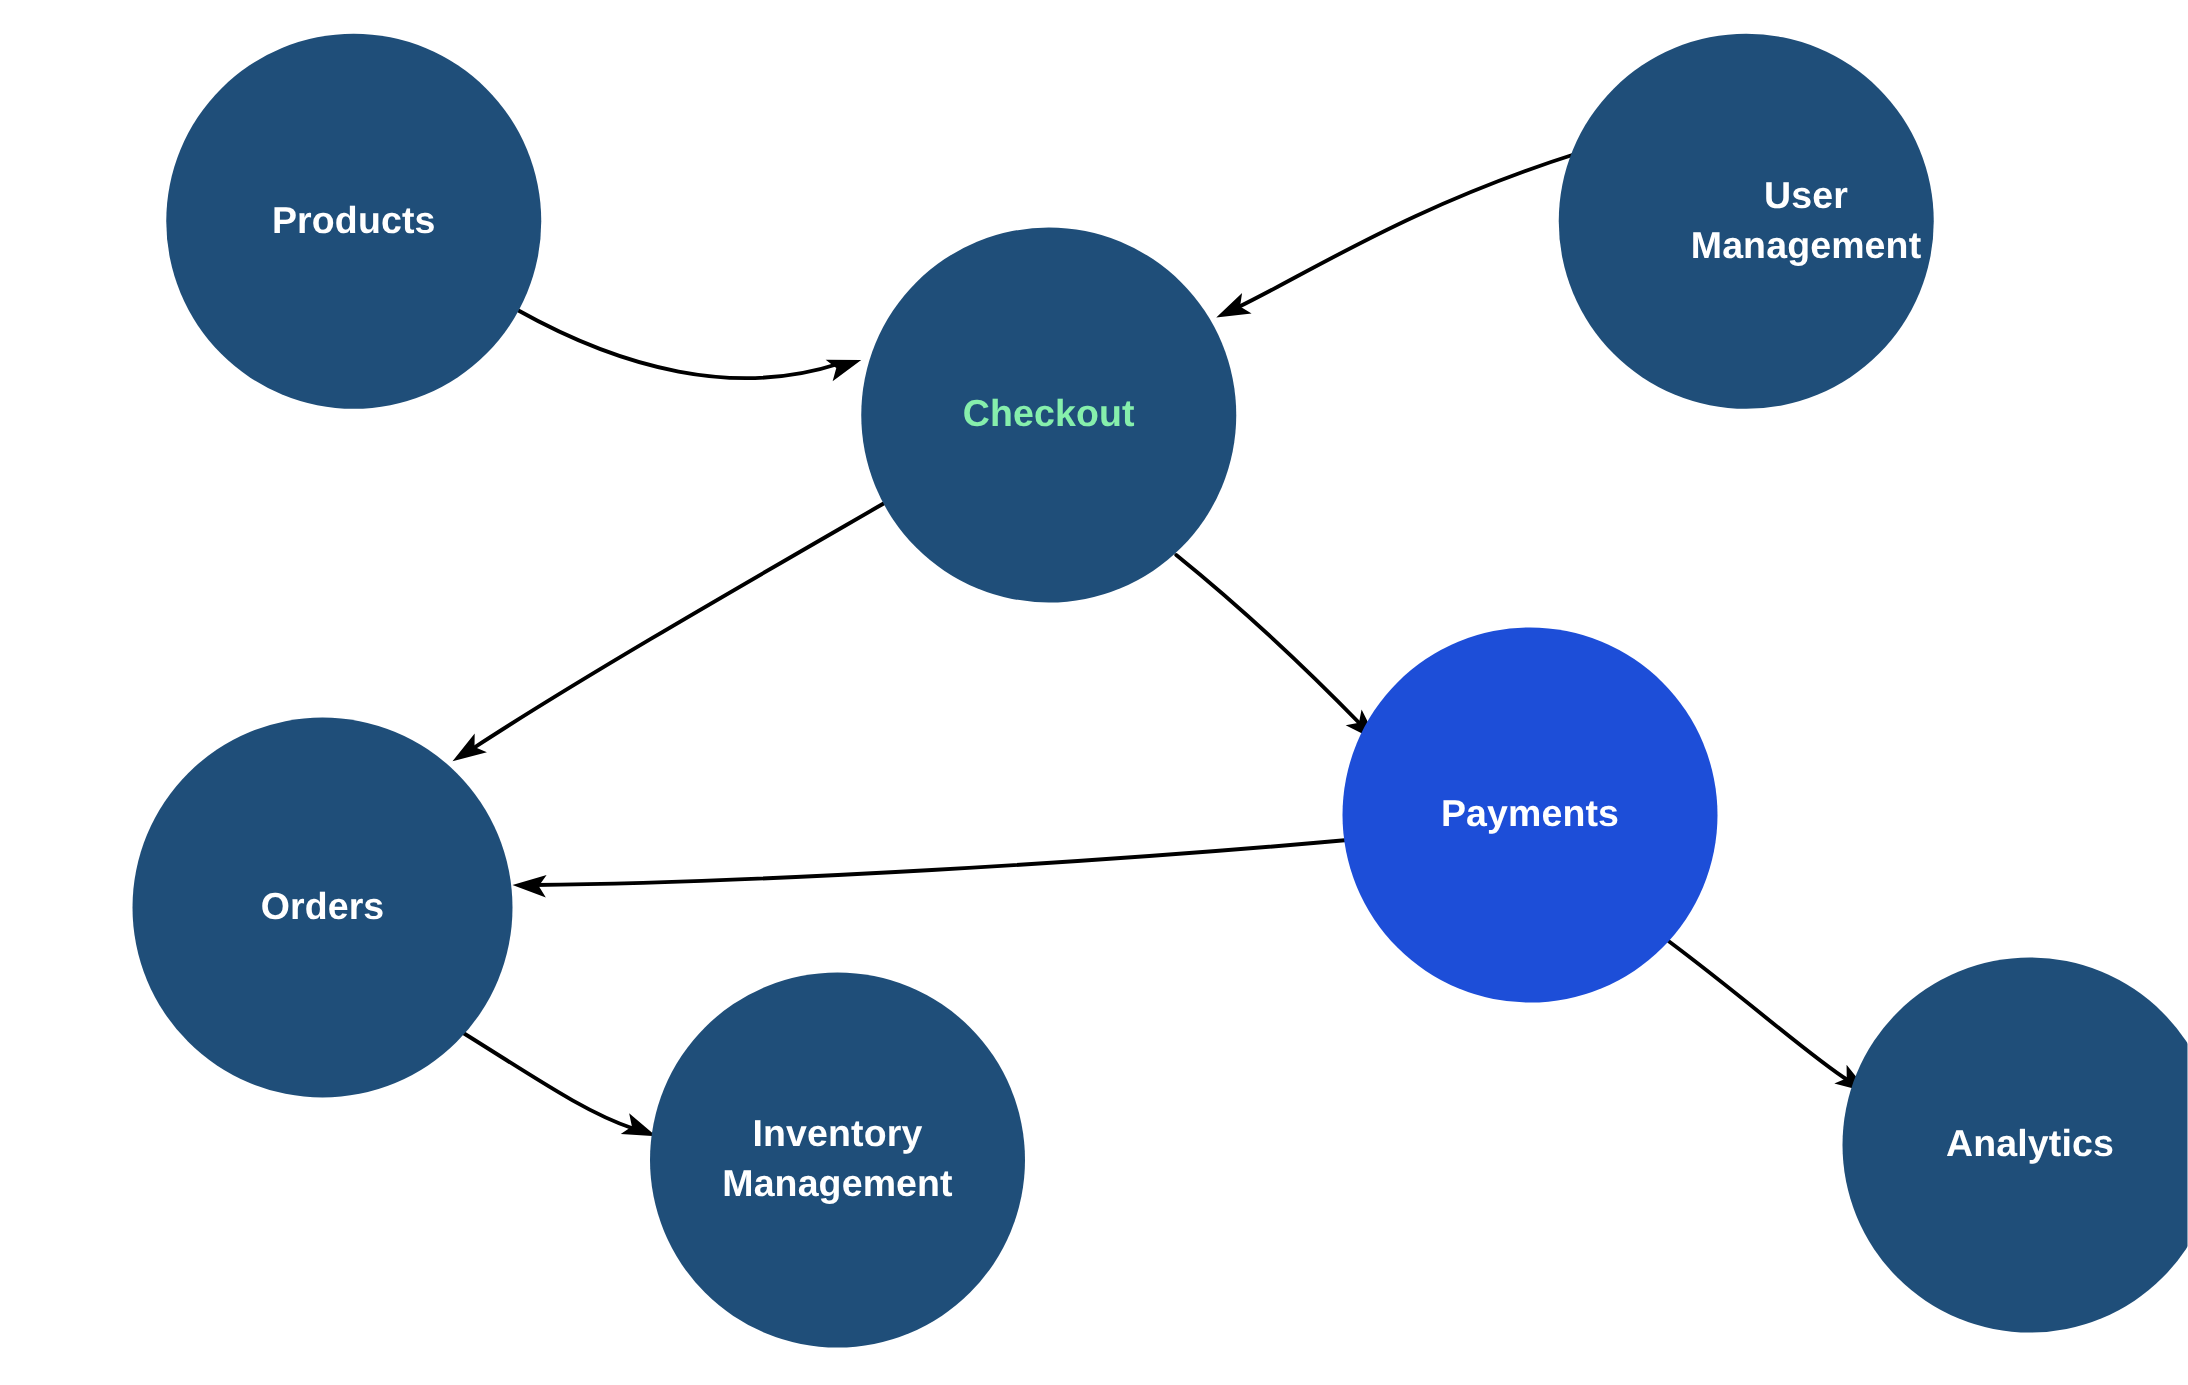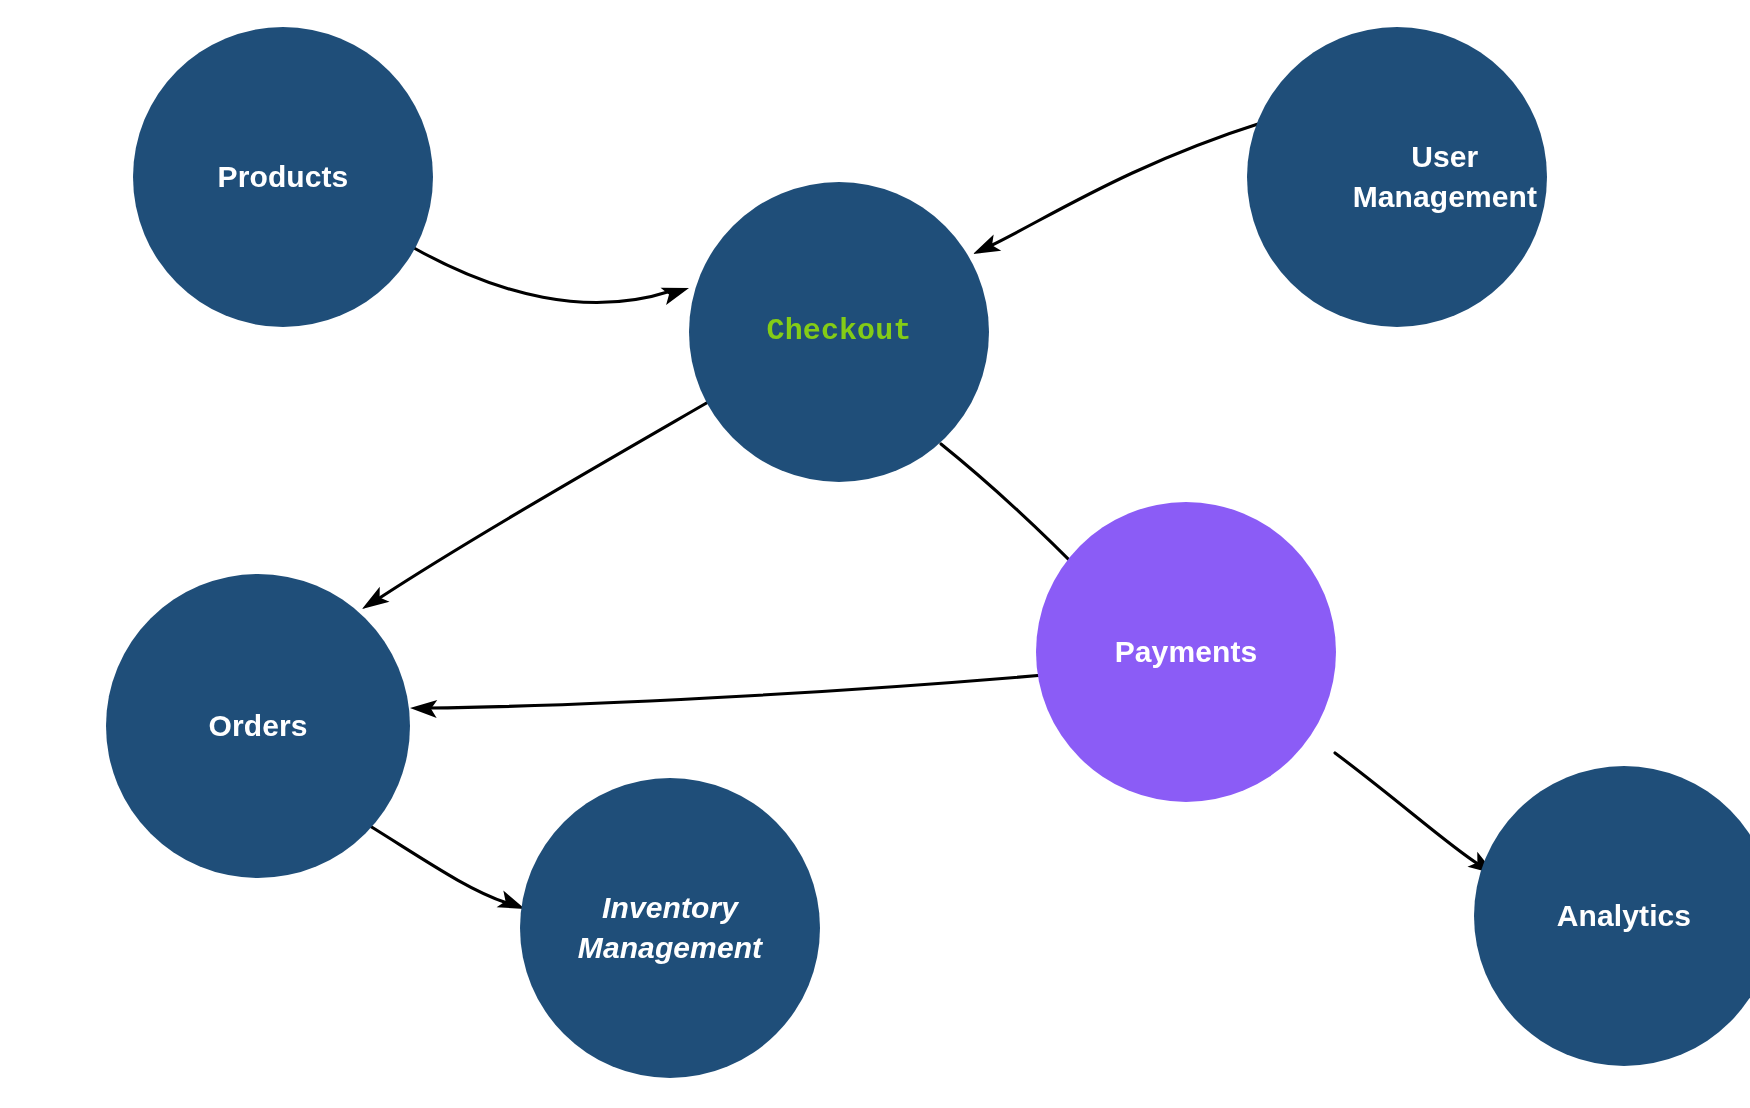--- a/index.html
+++ b/index.html
@@ -95,34 +95,34 @@
         <path class="edge-path" d="M 1287 753 C 1350 800 1400 845 1430 864"></path>
         <path class="edge-head" d="M 0 0 L -27 9 L -21 0 L -27 -9 Z" transform="translate(1447,874) rotate(33)"></path>
       </g>
     </svg>
 
   <div id="node-layer">
       <div class="graph-node" style="left: 85px; top: 27px; width: 300px; height: 300px; background: rgb(31, 78, 121);">
         <div class="node-label" style="color: rgb(255, 255, 255);">Products</div>
       </div>
       <div class="graph-node" style="left: 641px; top: 182px; width: 300px; height: 300px; background: rgb(31, 78, 121);">
-        <div class="node-label" style="color: #84cc16; font-family: Liberation Mono, monospace;">Checkout</div>
+        <div class="node-label" style="color: #86efac;">Checkout</div>
       </div>
       <div class="graph-node" style="left: 1199px; top: 27px; width: 300px; height: 300px; background: rgb(31, 78, 121); justify-content: flex-end;">
         <div class="node-label" style="color: rgb(255, 255, 255);">User
 Management</div>
       </div>
       <div class="graph-node" style="left: 58px; top: 574px; width: 304px; height: 304px; background: rgb(31, 78, 121);">
         <div class="node-label" style="color: rgb(255, 255, 255); text-align: center;">Orders</div>
       </div>
-      <div class="graph-node" style="left: 988px; top: 502px; width: 300px; height: 300px; background: #8b5cf6;">
+      <div class="graph-node" style="left: 1026px; top: 502px; width: 300px; height: 300px; background: #1d4ed8;">
         <div class="node-label" style="color: rgb(255, 255, 255);">Payments</div>
       </div>
       <div class="graph-node" style="left: 472px; top: 778px; width: 300px; height: 300px; background: rgb(31, 78, 121);">
-        <div class="node-label" style="color: rgb(255, 255, 255); font-style: italic;">Inventory
+        <div class="node-label" style="color: rgb(255, 255, 255);">Inventory
 Management</div>
       </div>
       <div class="graph-node" style="left: 1426px; top: 766px; width: 300px; height: 300px; background: rgb(31, 78, 121);">
         <div class="node-label" style="color: rgb(255, 255, 255);">Analytics</div>
       </div>
     </div>
 
 </div>
 
 </body></html>

